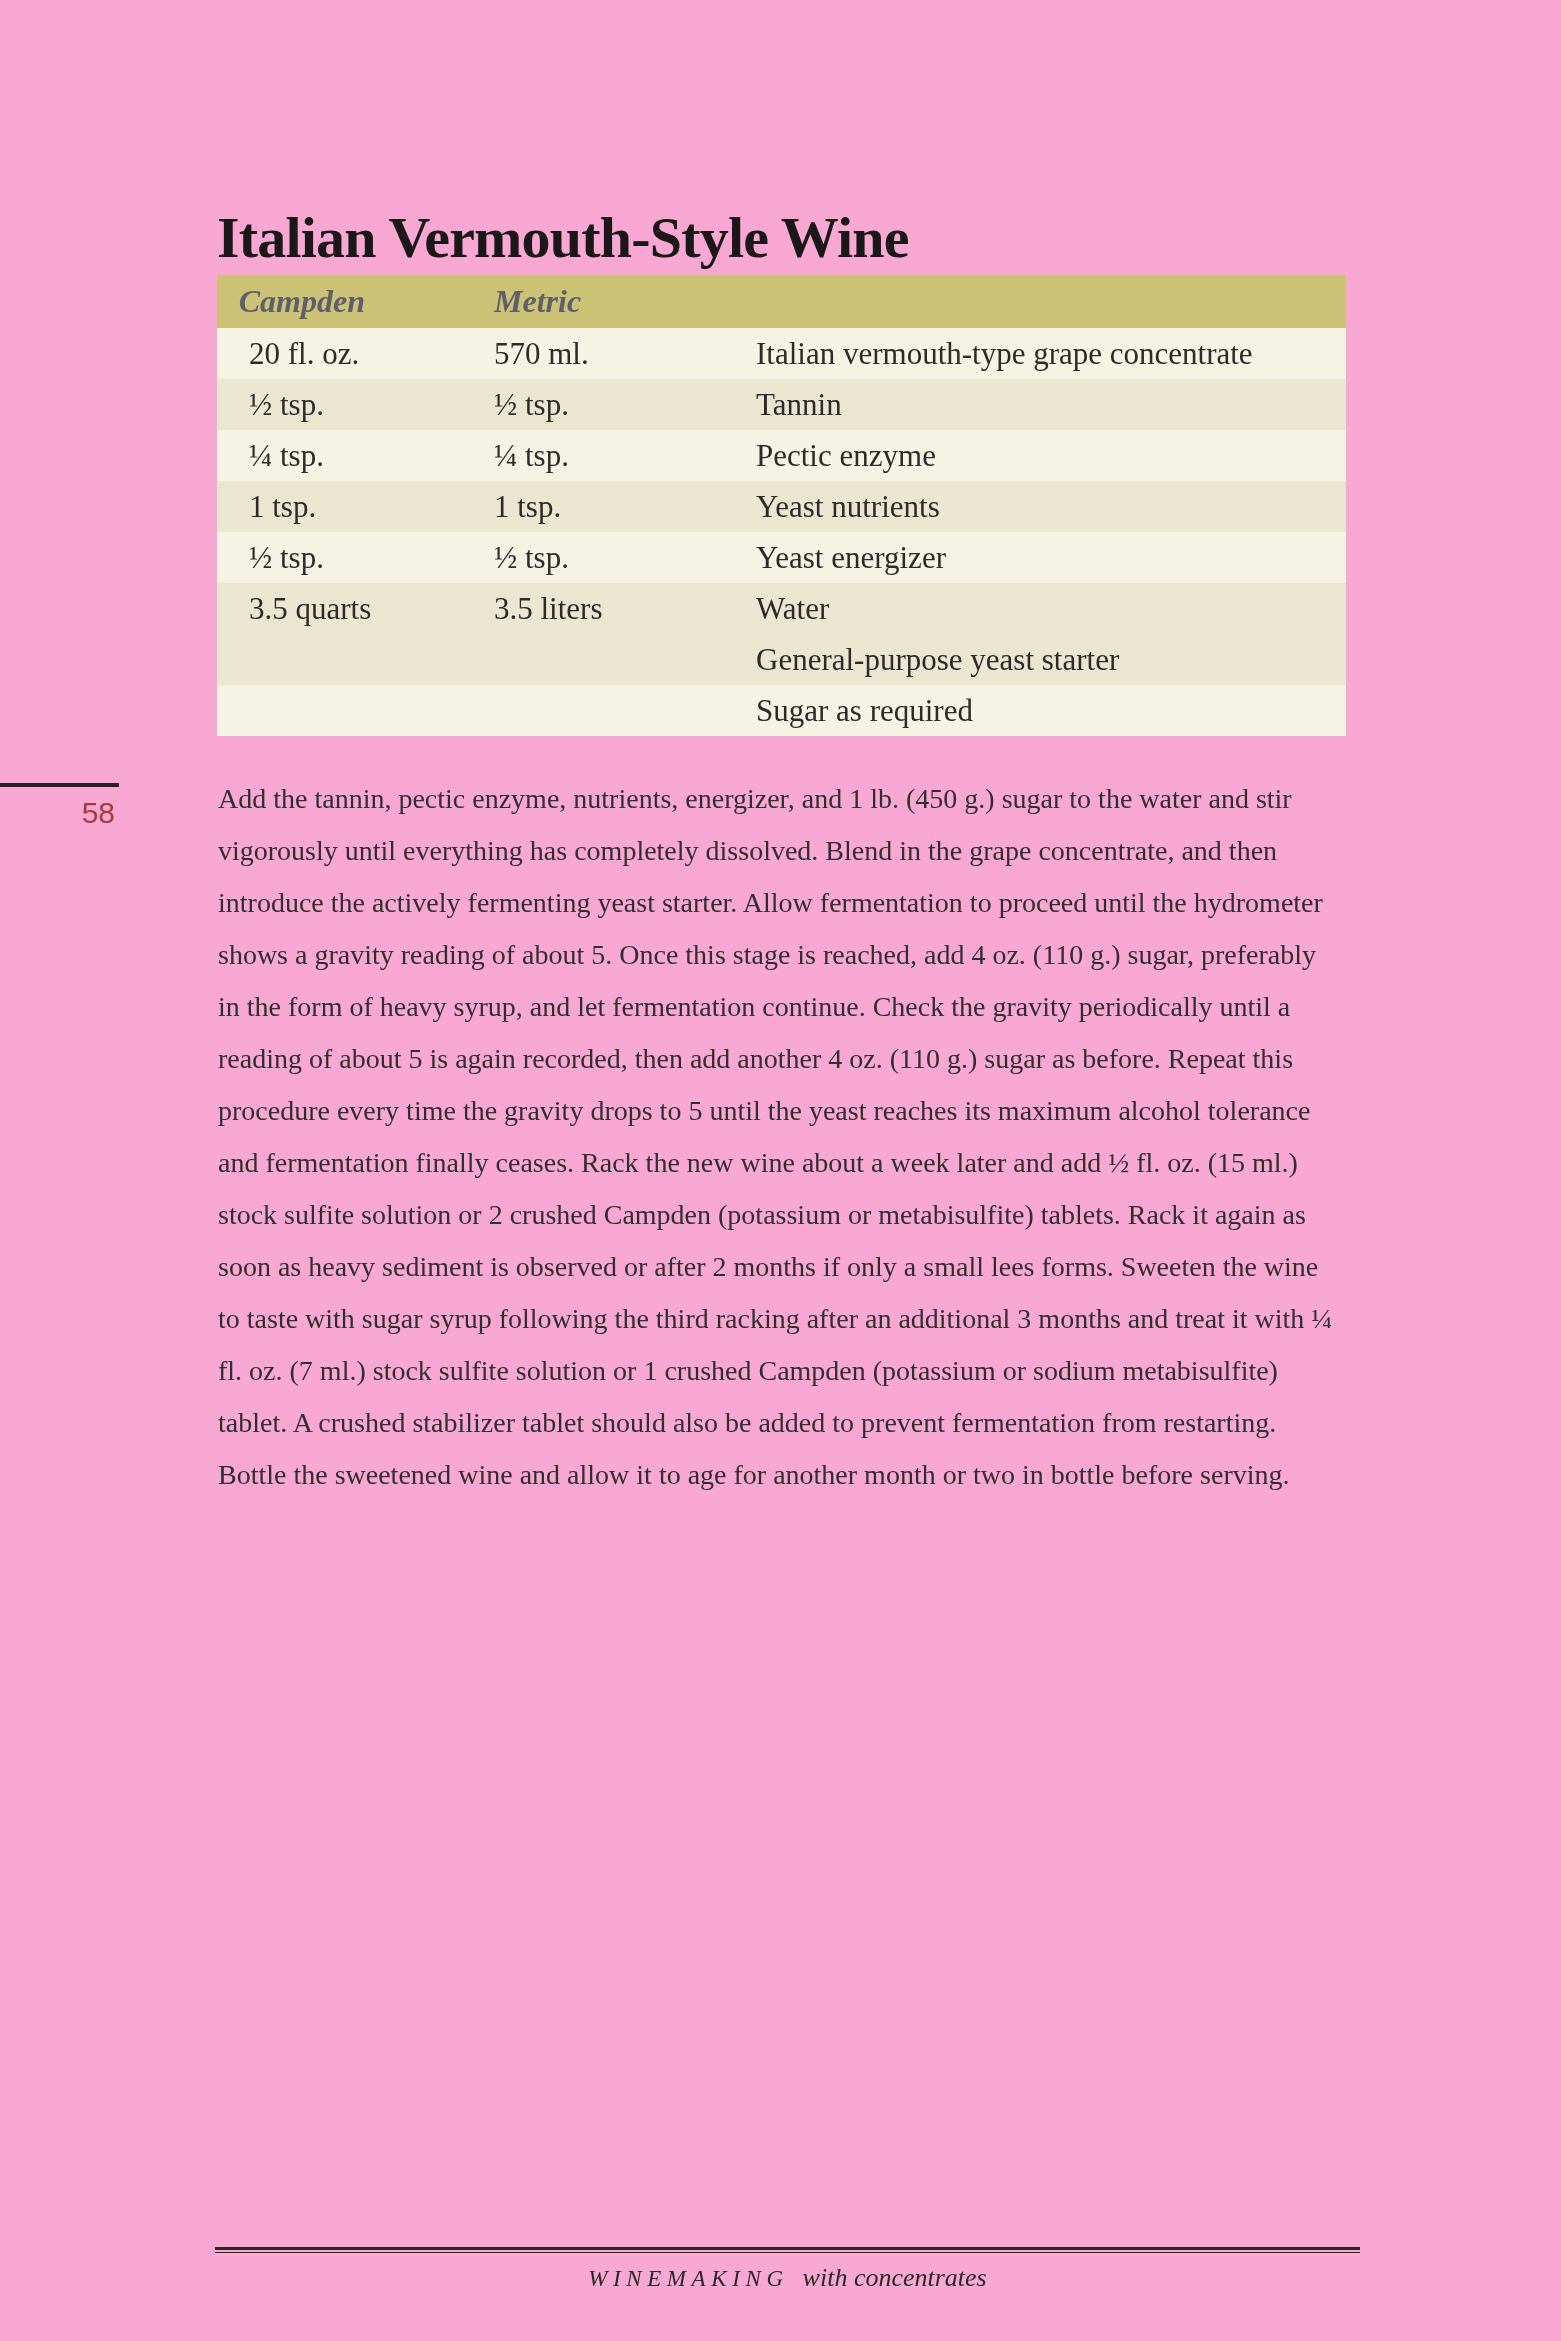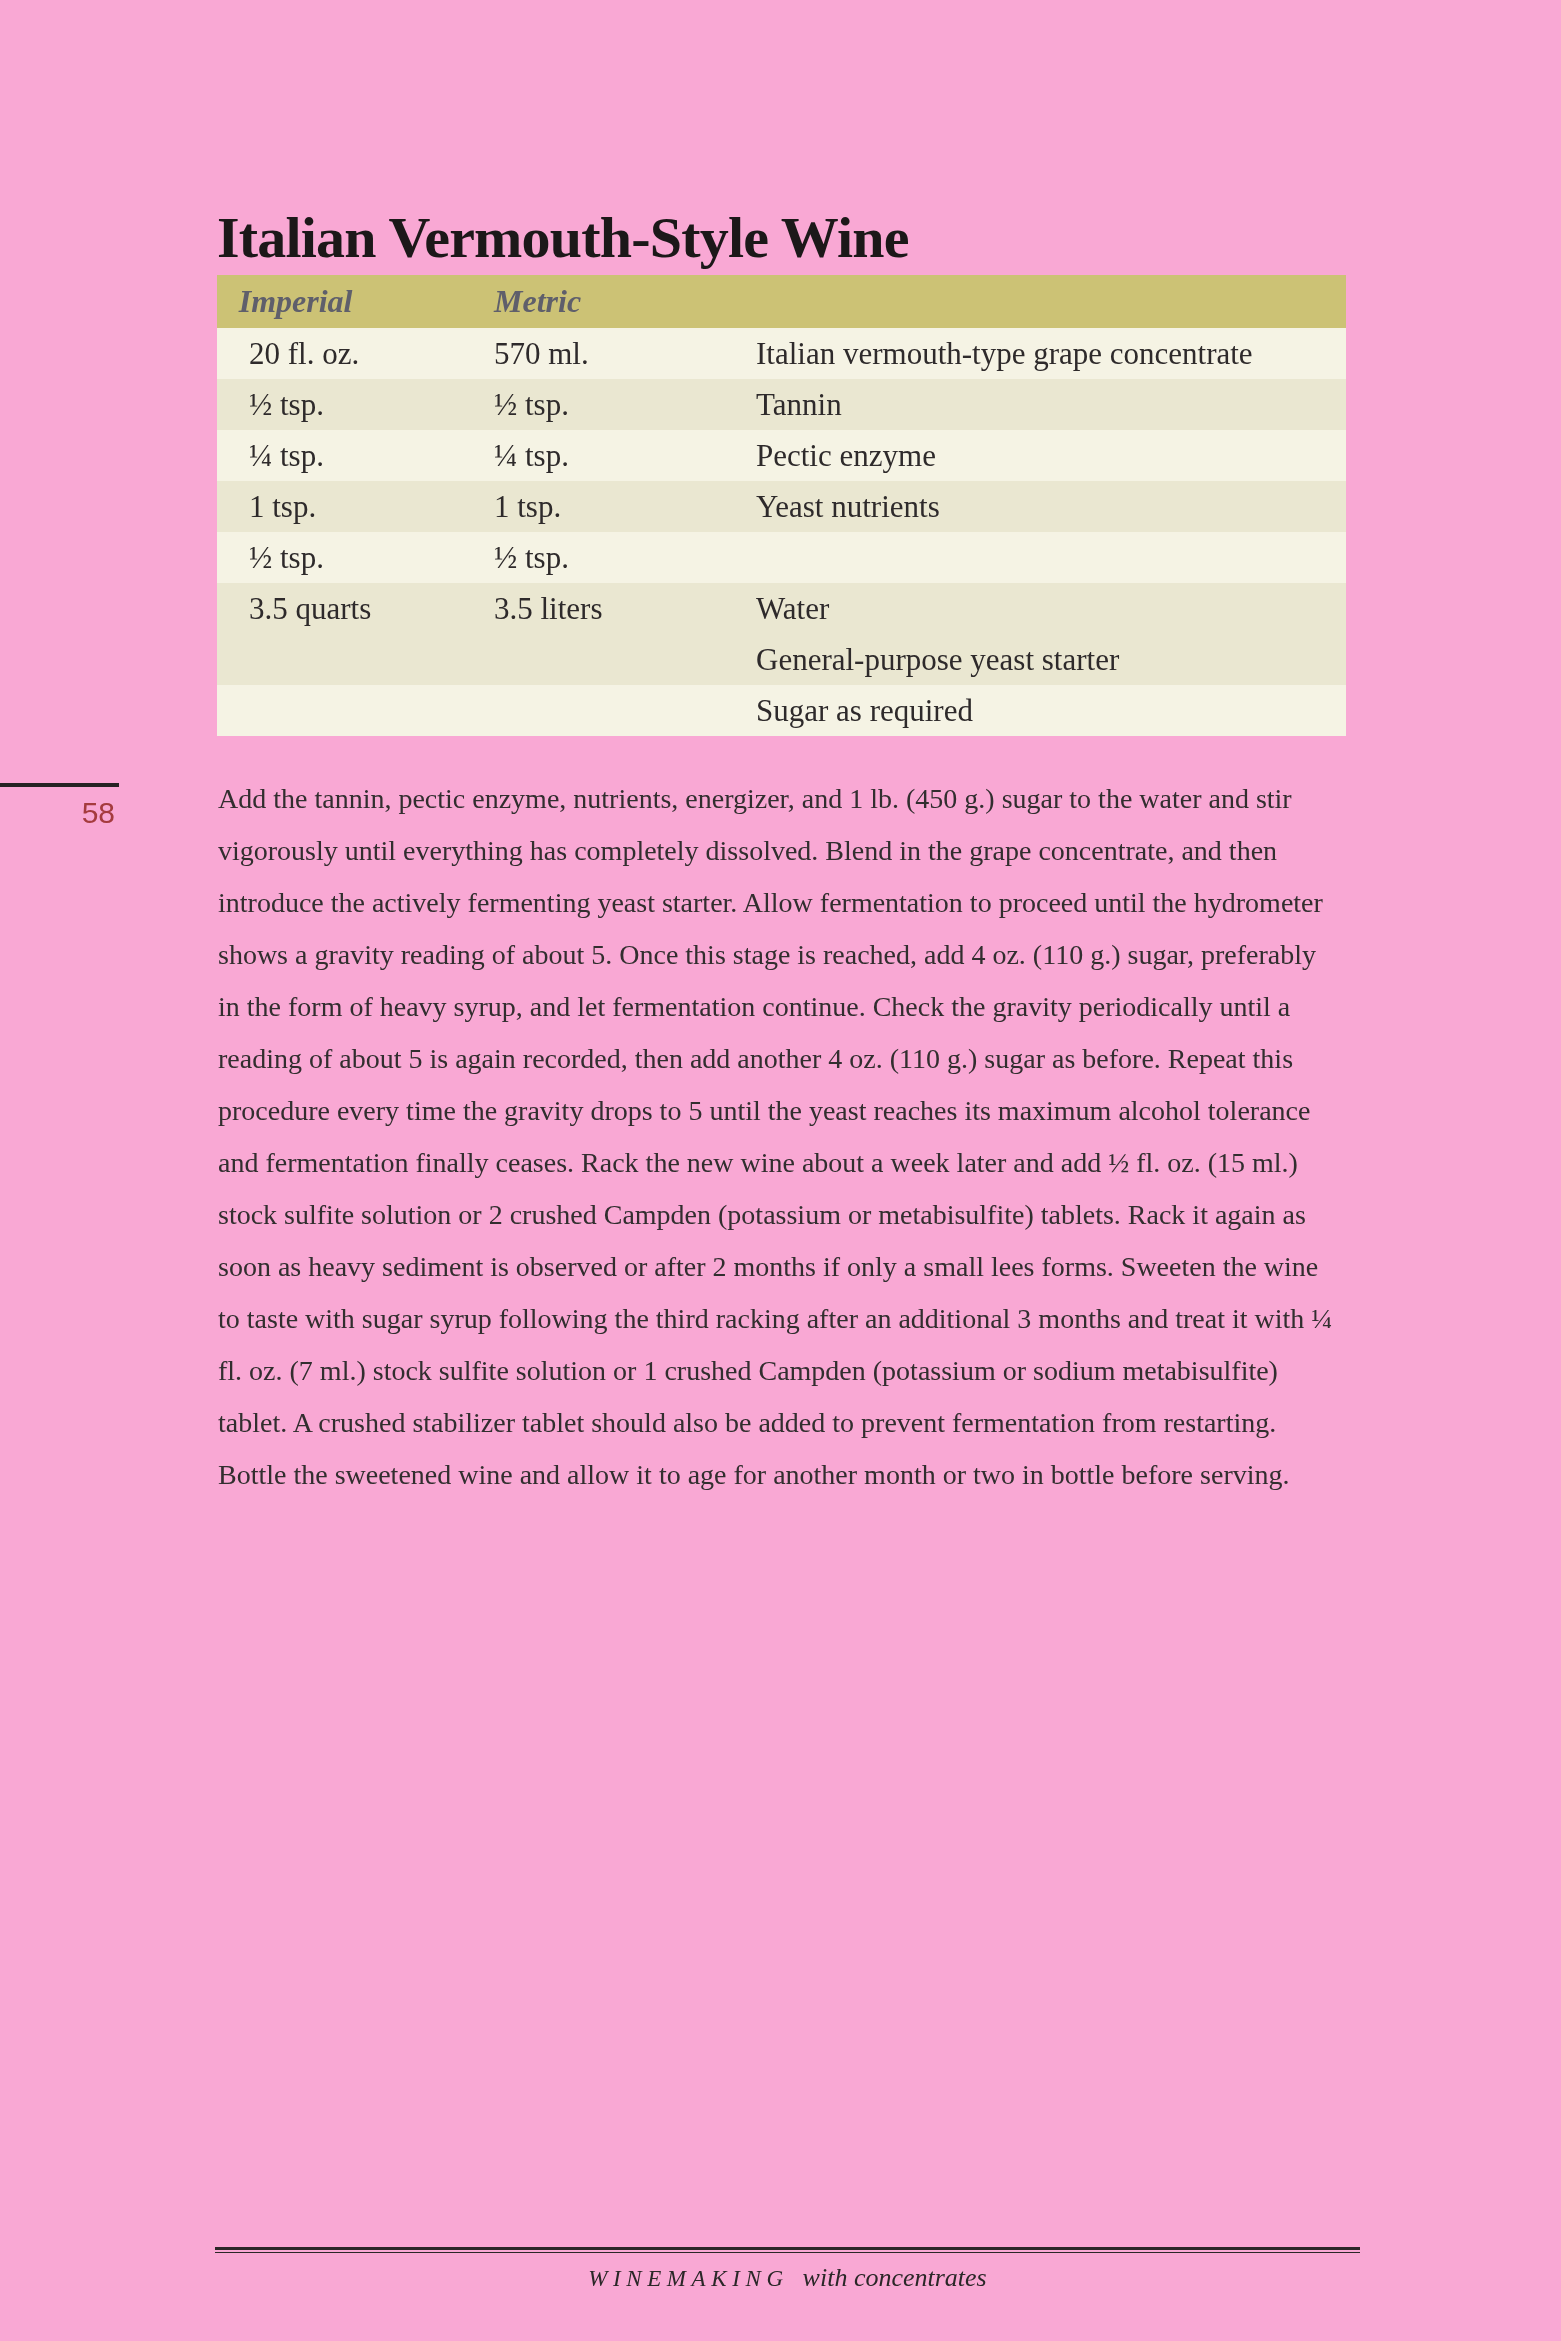--- a/index.html
+++ b/index.html
@@ -84,21 +84,21 @@
 </style>
 </head>
 <body>
 
 <div id="page">
 
   <h1 id="title">Italian Vermouth-Style Wine</h1>
 
   <div id="recipe-table">
     <div class="t-header">
-      <div class="h-imperial">Imperial</div>
+      <div class="h-imperial">Campden</div>
       <div class="h-metric">Metric</div>
     </div>
 
     <div class="t-row light">
       <div class="cell-imperial">20 fl. oz.</div>
       <div class="cell-metric">570 ml.</div>
       <div class="cell-ingredient">Italian vermouth-type grape concentrate</div>
     </div>
     <div class="t-row dark">
       <div class="cell-imperial">½ tsp.</div>
@@ -111,20 +111,21 @@
       <div class="cell-ingredient">Pectic enzyme</div>
     </div>
     <div class="t-row dark">
       <div class="cell-imperial">1 tsp.</div>
       <div class="cell-metric">1 tsp.</div>
       <div class="cell-ingredient">Yeast nutrients</div>
     </div>
     <div class="t-row light">
       <div class="cell-imperial">½ tsp.</div>
       <div class="cell-metric">½ tsp.</div>
+      <div class="cell-ingredient">Yeast energizer</div>
     </div>
     <div class="t-row dark">
       <div class="cell-imperial">3.5 quarts</div>
       <div class="cell-metric">3.5 liters</div>
       <div class="cell-ingredient">Water</div>
     </div>
     <div class="t-row dark">
       <div class="cell-imperial"></div>
       <div class="cell-metric"></div>
       <div class="cell-ingredient">General-purpose yeast starter</div>

